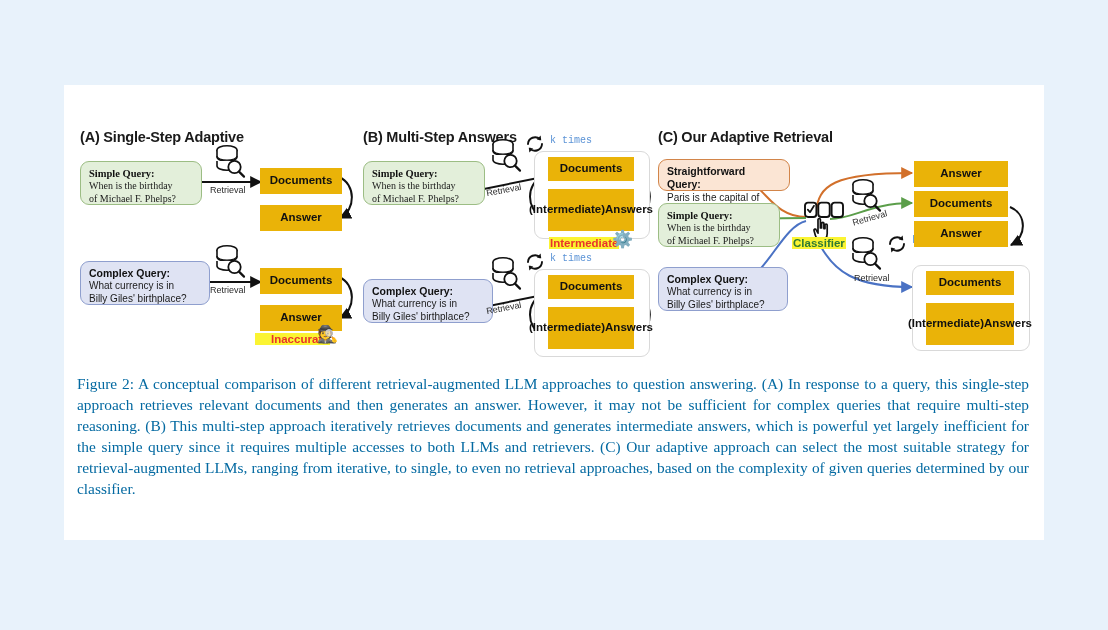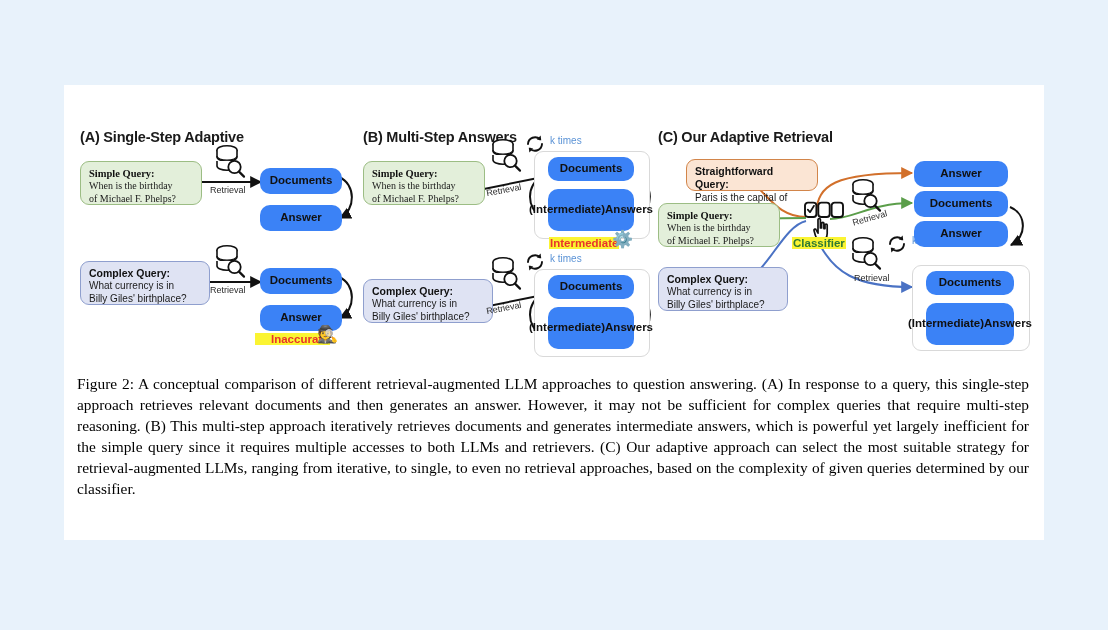--- a/index.html
+++ b/index.html
@@ -82,22 +82,22 @@
     border: 1.4px solid #8f9fce;
   }
   .query-orange {
     background: #fbe5d4;
     border: 1.4px solid #d2854a;
   }
 
   
   .chip {
     position: absolute;
-    background: #3b82f6;
-    border-radius: 10px;
+    background: #eab308;
+    border-radius: 0;
     display: flex;
     align-items: center;
     justify-content: center;
     font-size: 11.5px;
     font-weight: bold;
     color: #111;
     text-align: center;
     line-height: 1.15;
     box-sizing: border-box;
   }
@@ -120,20 +120,21 @@
     position: absolute;
     font-size: 9px;
     color: #2b2b2b;
     white-space: nowrap;
   }
   .ktimes-label {
     position: absolute;
     font-size: 10px;
     color: #5b93d6;
     white-space: nowrap;
+    font-family: Liberation Mono, monospace;
   }
   .hl-label {
     position: absolute;
     font-size: 11.5px;
     font-weight: bold;
     background: #fbf432;
     color: #e8342a;
     padding: 0 1px;
     white-space: nowrap;
   }
@@ -154,21 +155,21 @@
 
   
   .caption {
     position: absolute;
     left: 13px;
     top: 288px;
     width: 952px;
     font-family: "Liberation Serif", serif;
     font-size: 15.4px;
     line-height: 1.365;
-    color: #000000;
+    color: #0369a1;
     text-align: justify;
     text-justify: inter-word;
   }
   .caption .fig-label { }
 </style>
 </head>
 <body>
 
 <div class="page-root">
   <div class="paper-card">
@@ -340,21 +341,21 @@
 
       <div class="iter-frame" style="left:470px; top:184px; width:116px; height:88px;"></div>
       <div class="chip" style="left:484px; top:190px; width:86px; height:24px;">Documents</div>
       <div class="chip two-line" style="left:484px; top:222px; width:86px; height:42px;">
         <span>(Intermediate)</span>
         <span>Answers</span>
       </div>
 
       <div class="panel-title" style="left:594px; top:44px;">(C) Our Adaptive Retrieval</div>
 
-      <div class="query-box query-orange" style="left:594px; top:74px; width:132px; height:32px;margin-left:28px;">
+      <div class="query-box query-orange" style="left:594px; top:74px; width:132px; height:32px;">
         <span class="q-title">Straightforward Query:</span>
         <span class="q-line">Paris is the capital of what?</span>
       </div>
 
       <div class="query-box query-green" style="left:594px; top:118px; width:122px; height:44px;">
         <span class="q-title">Simple Query:</span>
         <span class="q-line">When is the birthday</span>
         <span class="q-line">of Michael F. Phelps?</span>
       </div>
 

